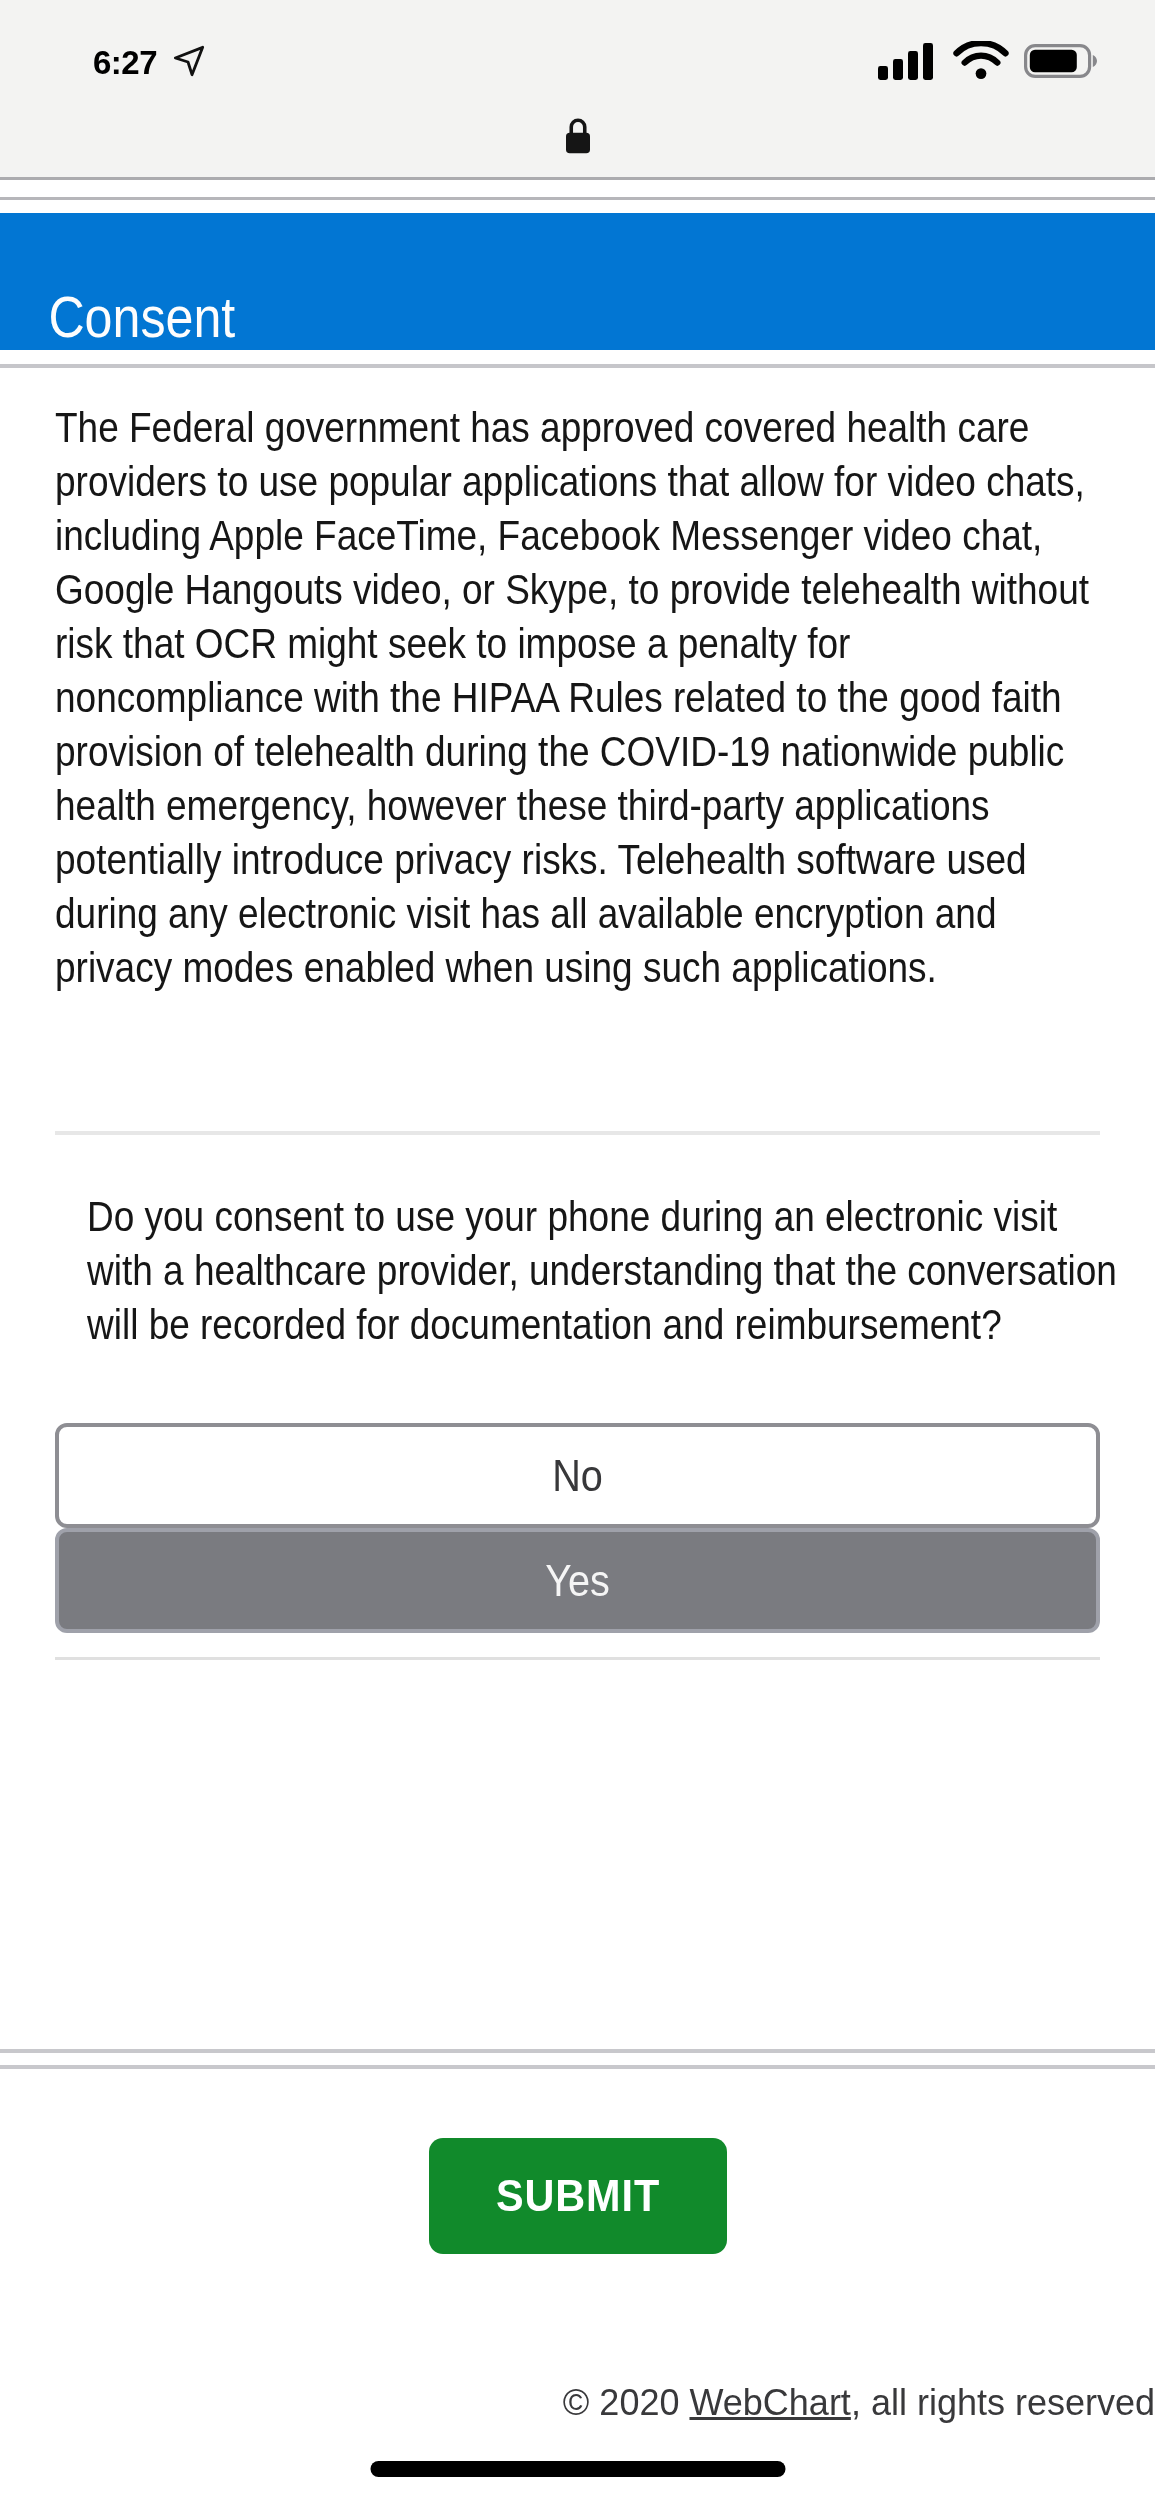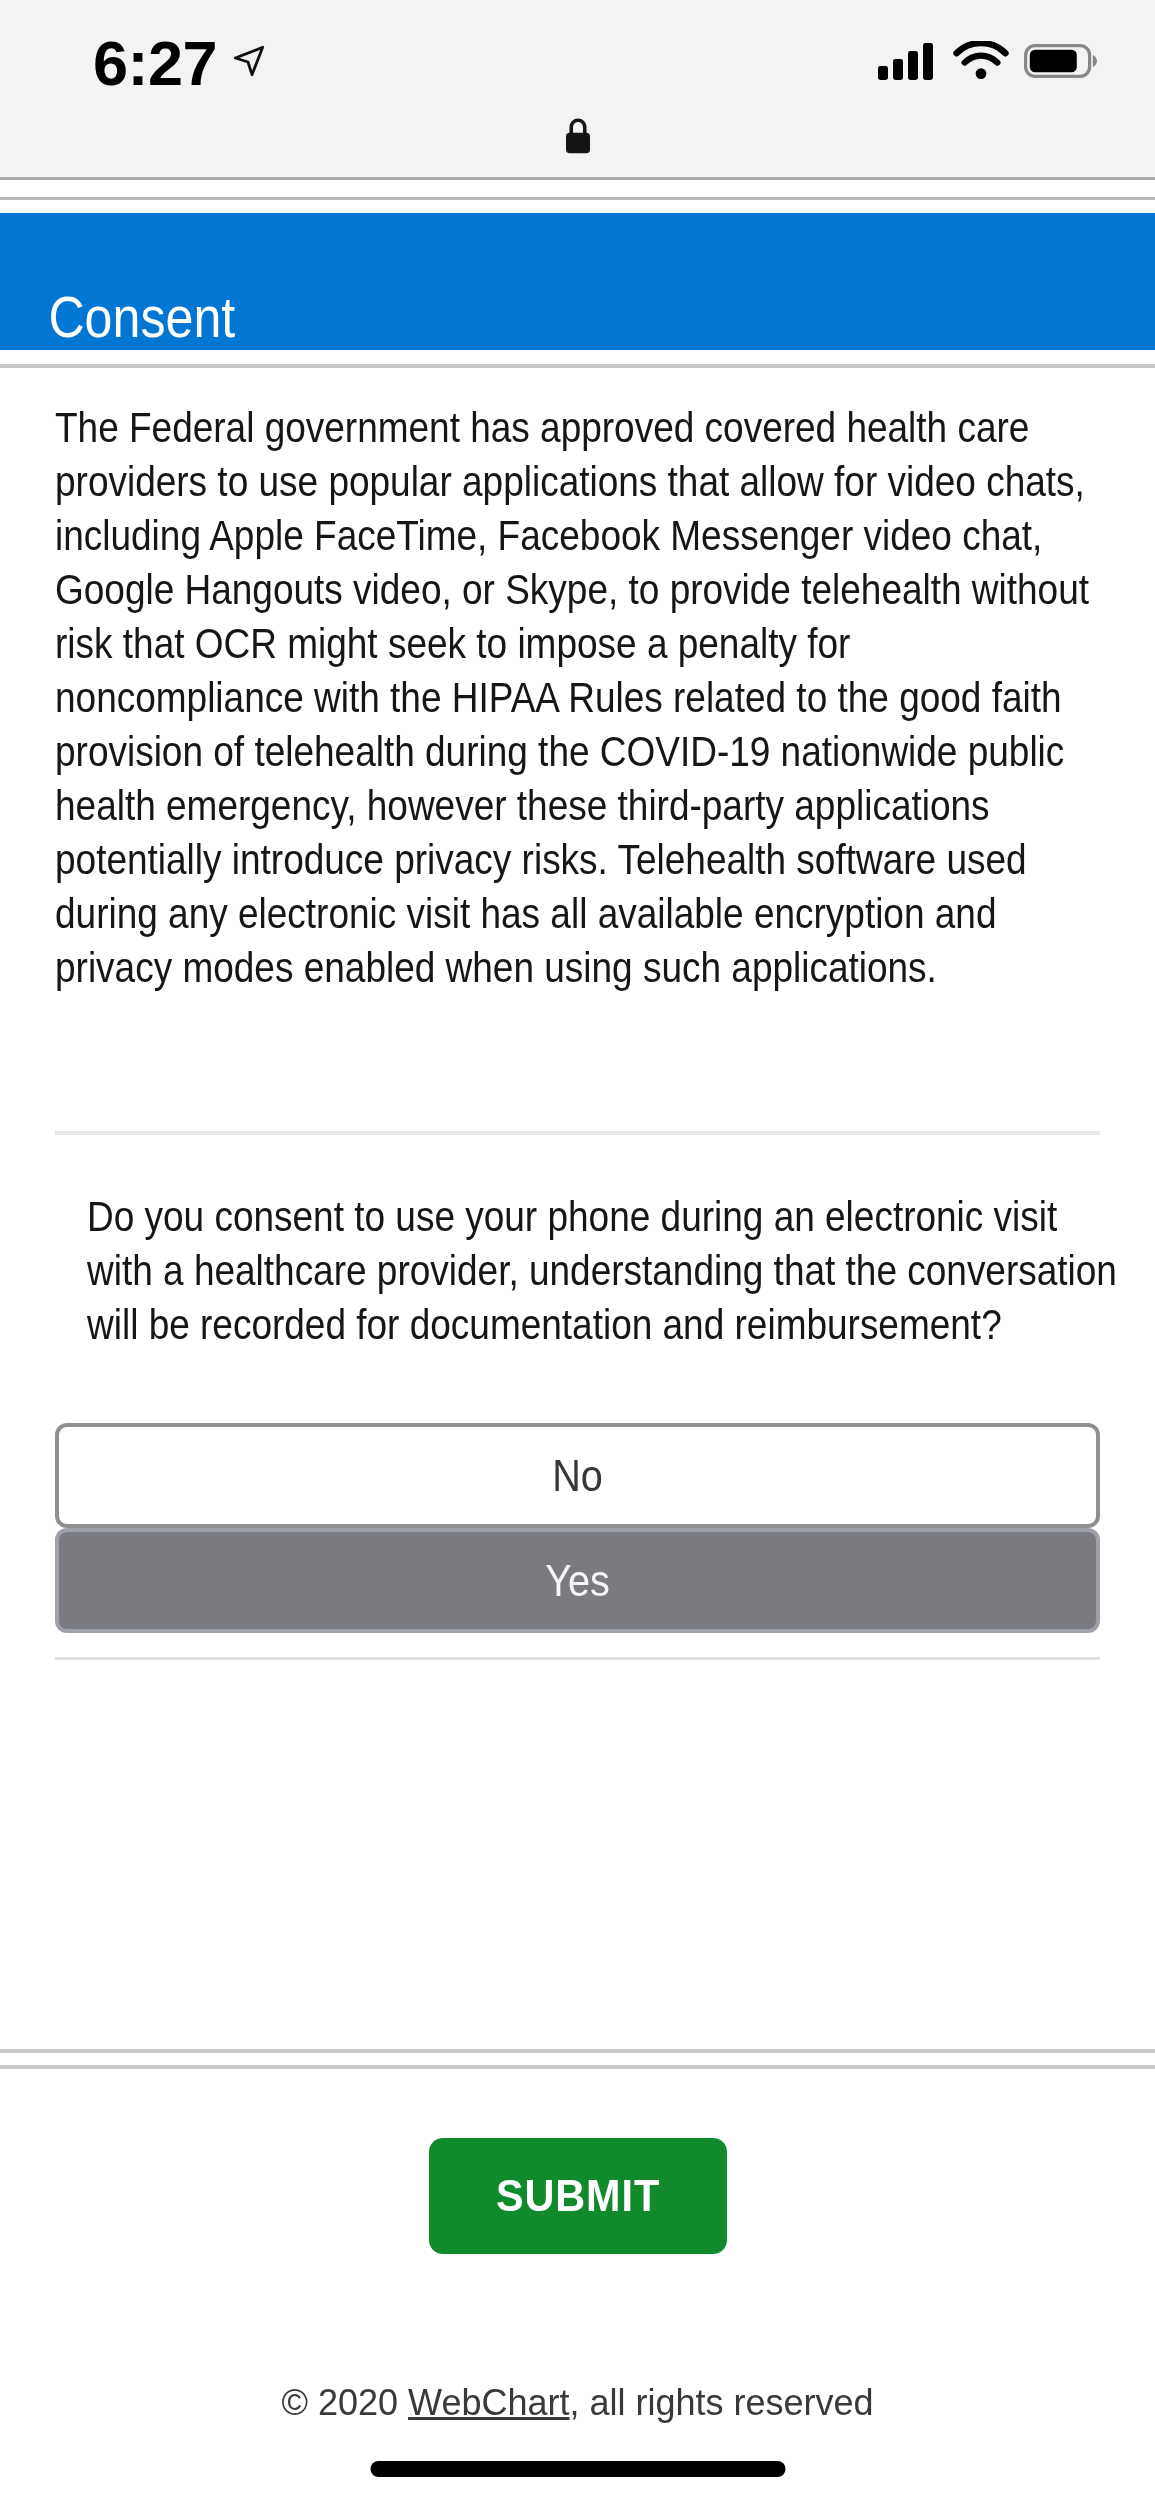--- a/index.html
+++ b/index.html
@@ -7,21 +7,21 @@
   body { font-family:"Liberation Sans","DejaVu Sans",sans-serif; }
   .screen { position:relative; width:1155px; height:2500px; background:#ffffff; overflow:hidden; }
 
   
   .chrome { position:absolute; top:0; left:0; width:1155px; height:180px;
             background:#f3f3f2; border-bottom:3px solid #ababaf; }
   .status-row { position:absolute; top:28px; left:0; right:0; height:70px;
                 display:flex; align-items:center; justify-content:space-between;
                 padding:0 57px 0 93px; }
   .time-group { display:flex; align-items:center; gap:12px; }
-  .time { font-size:63px; font-weight:700; color:#000; letter-spacing:-0.5px; }
+  .time { font-size:33px; font-weight:700; color:#000; letter-spacing:-0.5px; }
   .sicons { display:flex; align-items:center; gap:15px; }
   .url-row { position:absolute; top:108px; left:0; right:0; height:60px;
              display:flex; align-items:center; justify-content:center; gap:13px; }
   .url-text { font-size:42px; color:#121212; }
 
   
   .rule-top { position:absolute; top:197px; left:0; width:100%; height:3px; background:#b6b6ba; }
   .blue-header { position:absolute; top:213px; left:0; width:100%; height:137px;
                  background:#0276d3; display:flex; align-items:flex-end; }
   .blue-title { color:#fdfdfd; font-size:57px; font-weight:400; padding-left:55px;
@@ -48,21 +48,21 @@
 
   
   .sep-a { position:absolute; top:2049px; left:0; width:100%; height:4px; background:#c8c8cc; }
   .sep-b { position:absolute; top:2065px; left:0; width:100%; height:4px; background:#c8c8cc; }
   .submit-btn { position:absolute; top:2138px; left:50%; transform:translateX(-50%);
                 width:298px; height:116px; border:none; border-radius:14px;
                 background:#118a2b; cursor:pointer; font-family:inherit; }
   .submit-label { display:block; width:100%; text-align:center; color:#ffffff;
                   font-size:45px; font-weight:700; letter-spacing:1px;
                   transform:scaleX(0.92); transform-origin:50% 50%; }
-  .footer { position:absolute; top:2382px; left:0; width:100%; text-align:center;
+  .footer { position:absolute; top:2382px; left:0; width:100%; text-align:right;
             font-size:36px; color:#39393b; }
   .footer a { color:#39393b; text-decoration:underline; cursor:pointer; }
   .home-indicator { position:absolute; top:2461px; left:50%; transform:translateX(-50%);
                     width:415px; height:16px; border-radius:8px; background:#000; }
 </style>
 </head>
 <body>
 
 <div class="screen">
 

